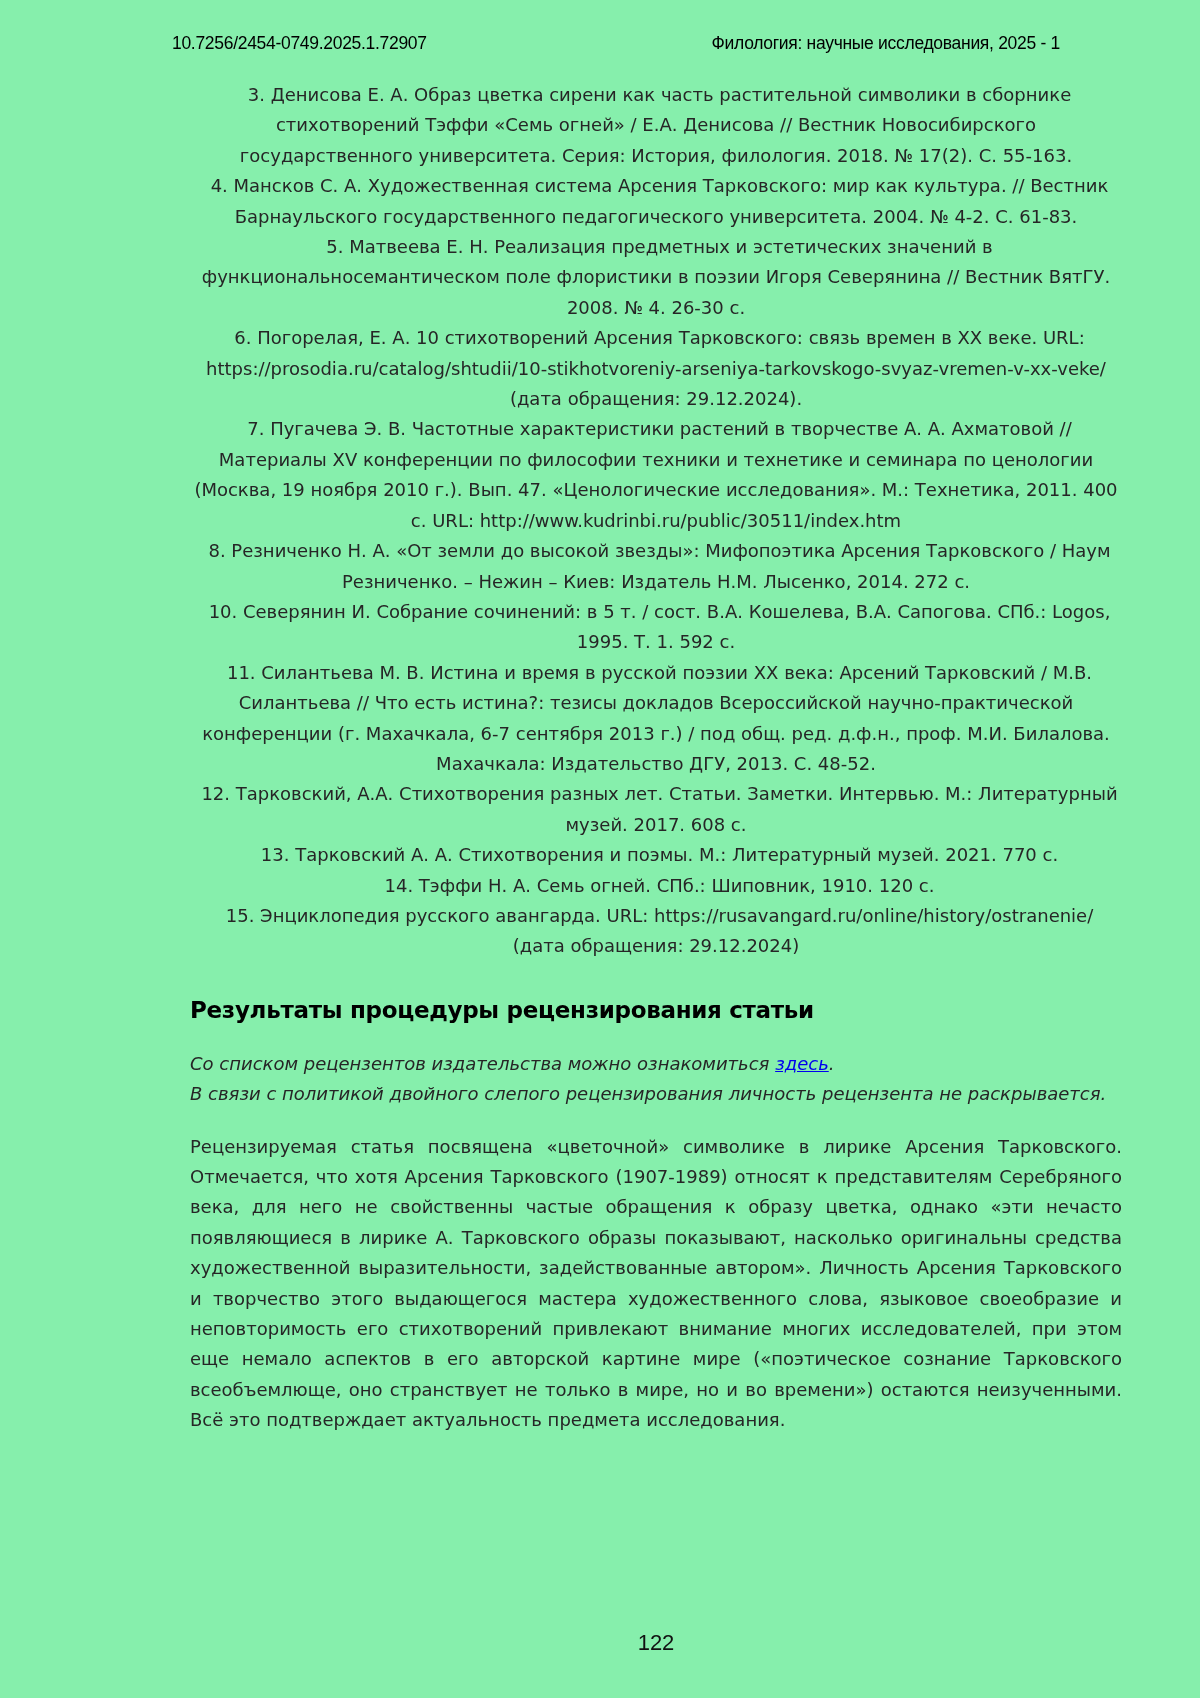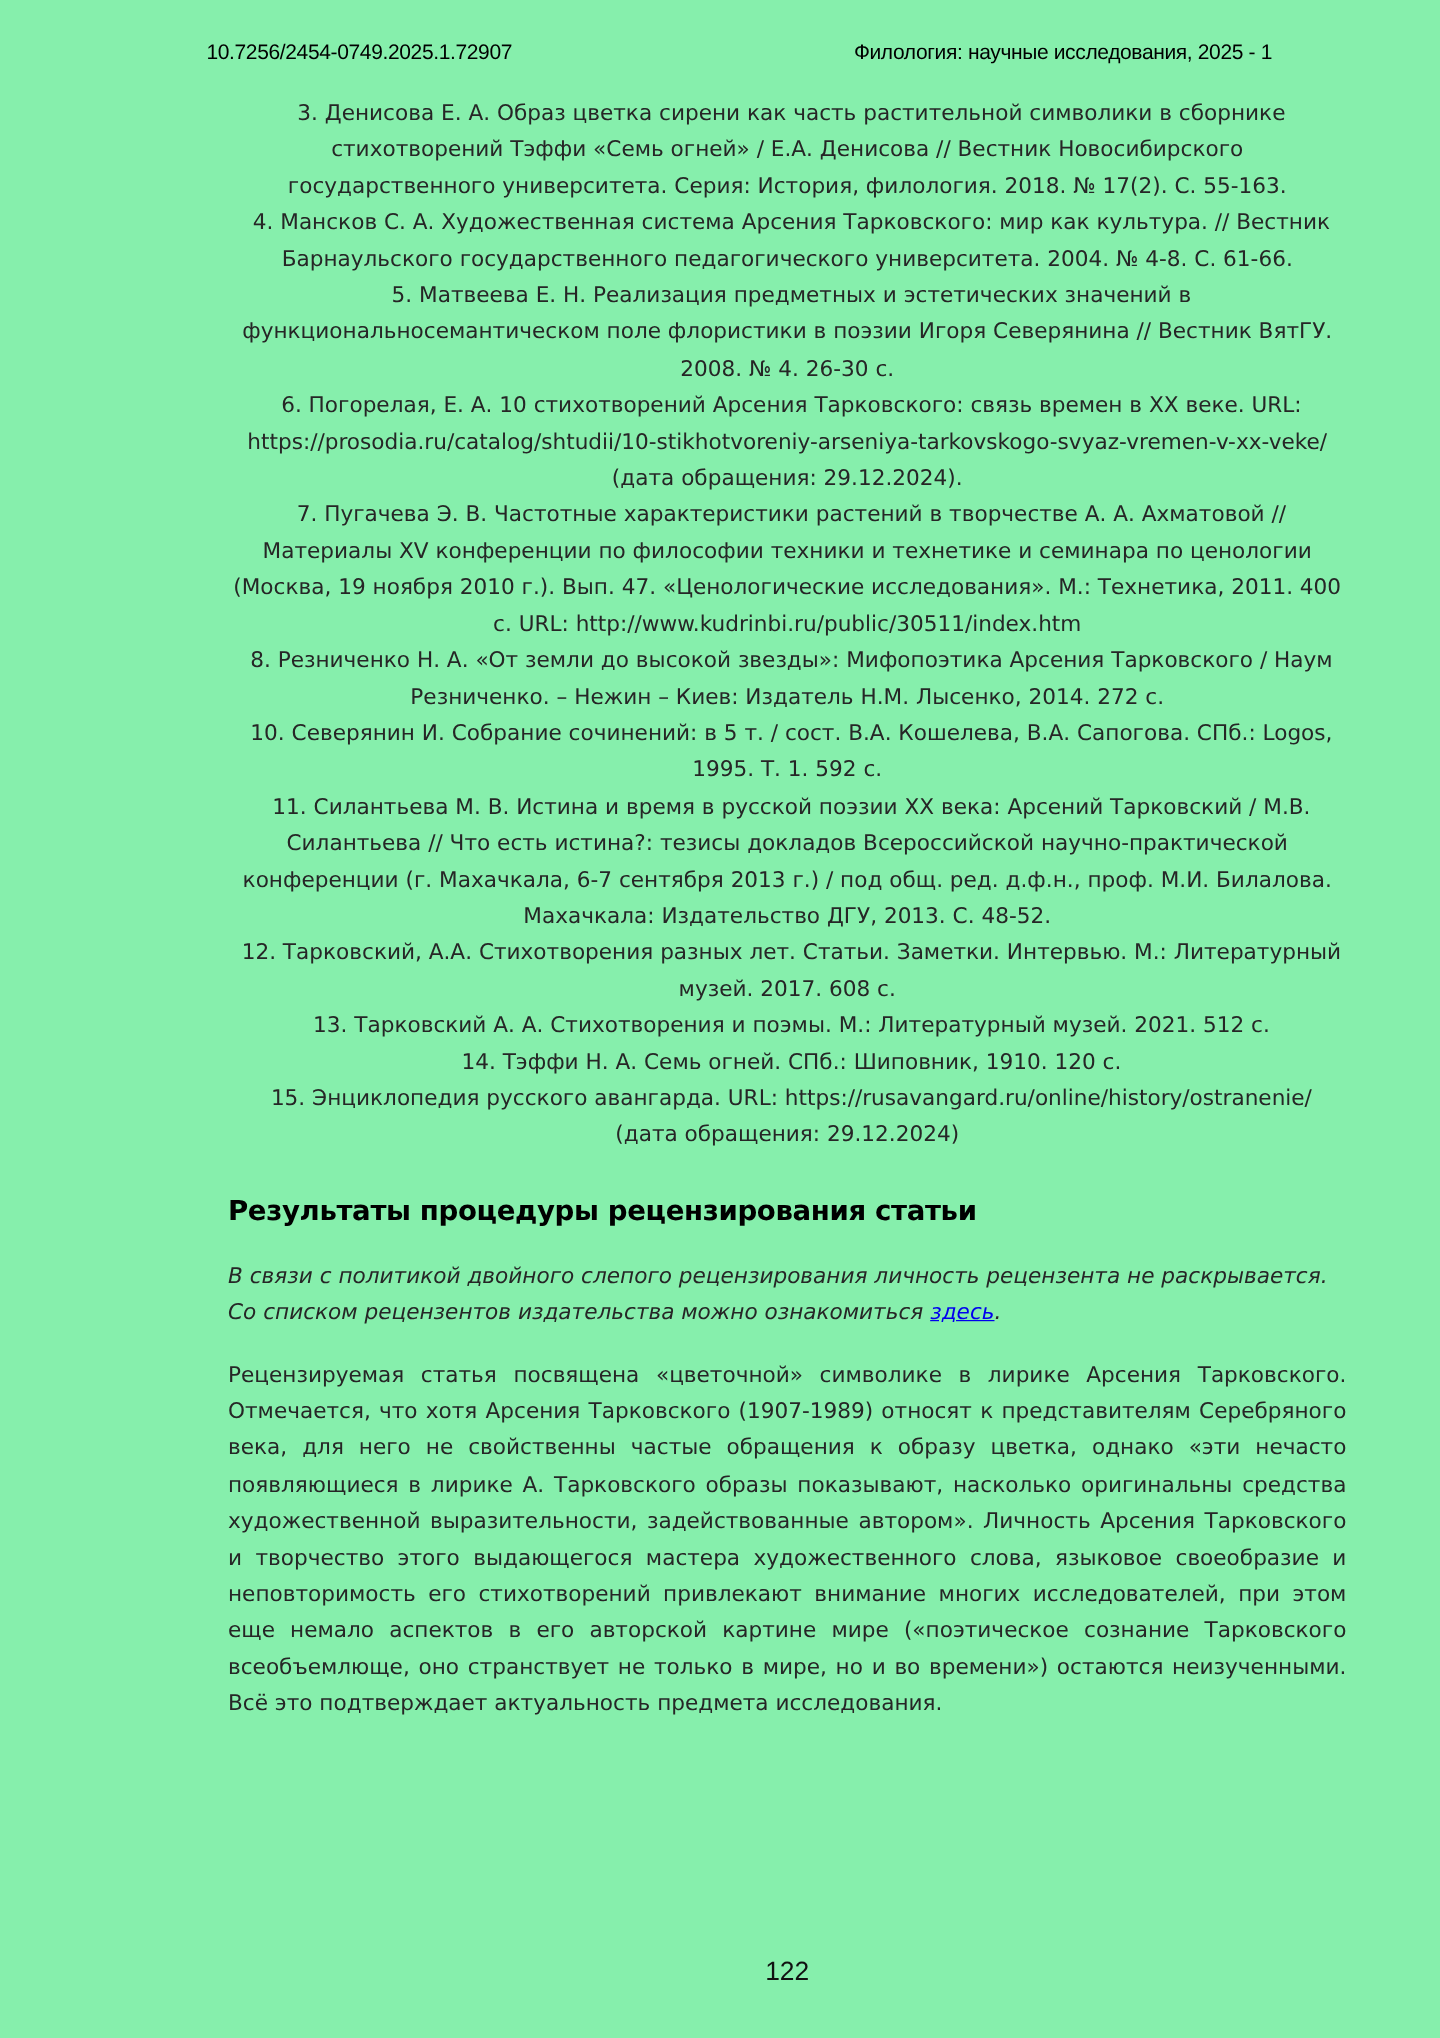--- a/index.html
+++ b/index.html
@@ -83,38 +83,38 @@
 
   <header class="page-header">
     <span>10.7256/2454-0749.2025.1.72907</span>
     <span>Филология: научные исследования, 2025 - 1</span>
   </header>
 
   <main class="content">
 
     <section class="references">
         <p class="ref-item">3. Денисова Е. А. Образ цветка сирени как часть растительной символики в сборнике стихотворений Тэффи «Семь огней» / Е.А. Денисова // Вестник Новосибирского государственного университета. Серия: История, филология. 2018. № 17(2). С. 55-163.</p>
-        <p class="ref-item">4. Мансков С. А. Художественная система Арсения Тарковского: мир как культура. // Вестник Барнаульского государственного педагогического университета. 2004. № 4-8. С. 61-66.</p>
+        <p class="ref-item">4. Мансков С. А. Художественная система Арсения Тарковского: мир как культура. // Вестник Барнаульского государственного педагогического университета. 2004. № 4-2. С. 61-83.</p>
         <p class="ref-item">5. Матвеева Е. Н. Реализация предметных и эстетических значений в функциональносемантическом поле флористики в поэзии Игоря Северянина // Вестник ВятГУ. 2008. № 4. 26-30 с.</p>
         <p class="ref-item">6. Погорелая, Е. А. 10 стихотворений Арсения Тарковского: связь времен в XX веке. URL: https://prosodia.ru/catalog/shtudii/10-stikhotvoreniy-arseniya-tarkovskogo-svyaz-vremen-v-xx-veke/ (дата обращения: 29.12.2024).</p>
         <p class="ref-item">7. Пугачева Э. В. Частотные характеристики растений в творчестве А. А. Ахматовой // Материалы XV конференции по философии техники и технетике и семинара по ценологии (Москва, 19 ноября 2010 г.). Вып. 47. «Ценологические исследования». М.: Технетика, 2011. 400 с. URL: http://www.kudrinbi.ru/public/30511/index.htm</p>
         <p class="ref-item">8. Резниченко Н. А. «От земли до высокой звезды»: Мифопоэтика Арсения Тарковского / Наум Резниченко. – Нежин – Киев: Издатель Н.М. Лысенко, 2014. 272 с.</p>
         <p class="ref-item">10. Северянин И. Собрание сочинений: в 5 т. / сост. В.А. Кошелева, В.А. Сапогова. СПб.: Logos, 1995. Т. 1. 592 с.</p>
         <p class="ref-item">11. Силантьева М. В. Истина и время в русской поэзии XX века: Арсений Тарковский / М.В. Силантьева // Что есть истина?: тезисы докладов Всероссийской научно-практической конференции (г. Махачкала, 6-7 сентября 2013 г.) / под общ. ред. д.ф.н., проф. М.И. Билалова. Махачкала: Издательство ДГУ, 2013. С. 48-52.</p>
         <p class="ref-item">12. Тарковский, А.А. Стихотворения разных лет. Статьи. Заметки. Интервью. М.: Литературный музей. 2017. 608 с.</p>
-        <p class="ref-item">13. Тарковский А. А. Стихотворения и поэмы. М.: Литературный музей. 2021. 512 с.</p>
+        <p class="ref-item">13. Тарковский А. А. Стихотворения и поэмы. М.: Литературный музей. 2021. 770 с.</p>
         <p class="ref-item">14. Тэффи Н. А. Семь огней. СПб.: Шиповник, 1910. 120 с.</p>
         <p class="ref-item">15. Энциклопедия русского авангарда. URL: https://rusavangard.ru/online/history/ostranenie/ (дата обращения: 29.12.2024)</p>
       </section>
 
     <h2 class="section-heading">Результаты процедуры рецензирования статьи</h2>
 
     <div class="notice-block">
+      <p><span>Со списком рецензентов издательства можно ознакомиться </span><a class="reviewers-link" href="#">здесь</a><span>.</span></p>
       <p>В связи с политикой двойного слепого рецензирования личность рецензента не раскрывается.</p>
-      <p><span>Со списком рецензентов издательства можно ознакомиться </span><a class="reviewers-link" href="#">здесь</a><span>.</span></p>
     </div>
 
     <div class="review-body">
         <p class="review-par">Рецензируемая статья посвящена «цветочной» символике в лирике Арсения Тарковского. Отмечается, что хотя Арсения Тарковского (1907-1989) относят к представителям Серебряного века, для него не свойственны частые обращения к образу цветка, однако «эти нечасто появляющиеся в лирике А. Тарковского образы показывают, насколько оригинальны средства художественной выразительности, задействованные автором». Личность Арсения Тарковского и творчество этого выдающегося мастера художественного слова, языковое своеобразие и неповторимость его стихотворений привлекают внимание многих исследователей, при этом еще немало аспектов в его авторской картине мире («поэтическое сознание Тарковского всеобъемлюще, оно странствует не только в мире, но и во времени») остаются неизученными. Всё это подтверждает актуальность предмета исследования.</p>
       </div>
 
   </main>
 
   <footer class="page-number">122</footer>
 

